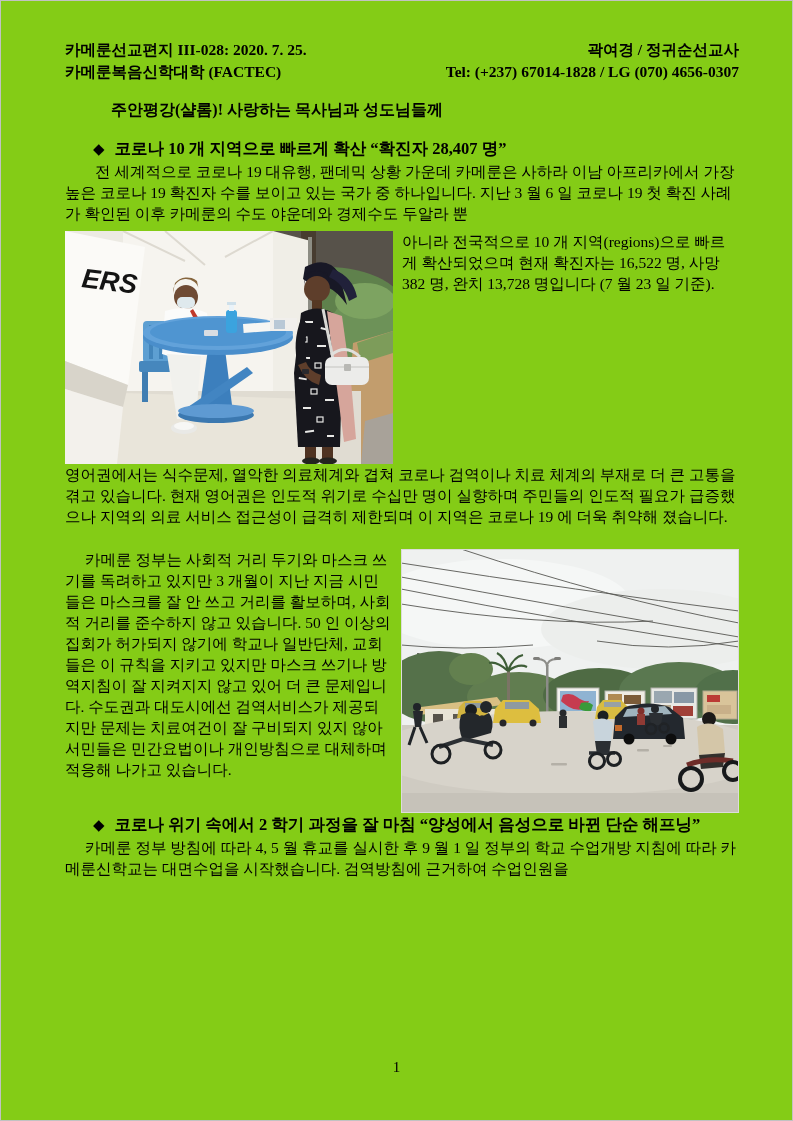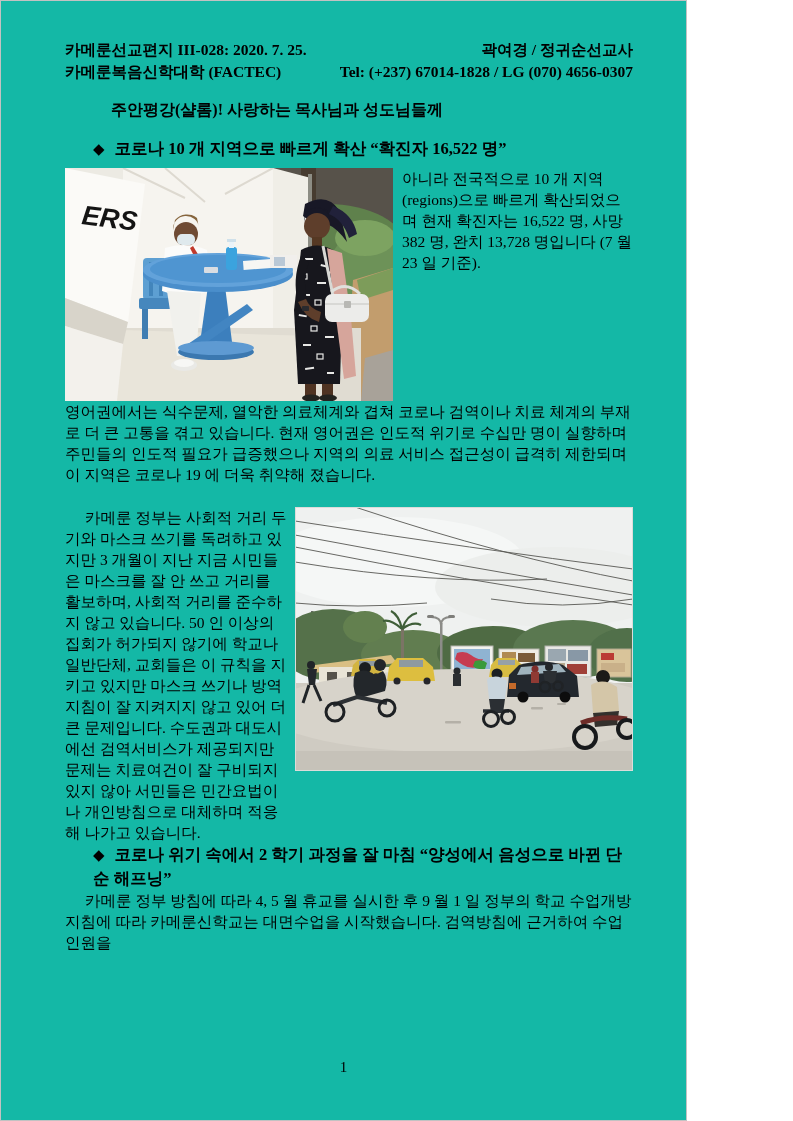--- a/index.html
+++ b/index.html
@@ -1,20 +1,20 @@
 <!DOCTYPE html>
 <html lang="ko"><head>
 <meta charset="utf-8">
 <style>
   html,body { margin:0; padding:0; background:#ffffff; }
   .page {
     position:relative;
-    width:687px; height:1121px;
+    width:793px; height:1121px;
     box-sizing:border-box;
-    background:#14b8a6;
+    background:#84cc16;
     border:1px solid #c2c2c2;
     font-family:"Liberation Serif","DejaVu Serif",serif;
     color:#000;
     padding:38px 53px 0 64px;
     overflow:hidden;
   }
   .hdr { display:flex; justify-content:space-between; font-weight:bold; font-size:15.5px; line-height:22px; }
   .hdr .r { text-align:right; }
   .greet { margin-top:15px; }
   .greet h2 { margin:16px; font-size:16px; line-height:22px; font-weight:bold; padding-left:30px; }
@@ -54,22 +54,23 @@
     <div class="r">
       <div>곽여경 / 정귀순선교사</div>
       <div>Tel: (+237) 67014-1828 / LG (070) 4656-0307</div>
     </div>
   </header>
 
   <section class="greet">
     <h2>주안평강(샬롬)! 사랑하는 목사님과 성도님들께</h2>
   </section>
 
-  <h3 class="sec mt22"><span class="dia">◆</span><span>코로나 10 개 지역으로 빠르게 확산 “확진자 16,522 명”</span></h3>
-
+  <h3 class="sec mt22"><span class="dia">◆</span><span>코로나 10 개 지역으로 빠르게 확산 “확진자 28,407 명”</span></h3>
+
+  <p class="body indent30 mt3">전 세계적으로 코로나 19 대유행, 팬데믹 상황 가운데 카메룬은 사하라 이남 아프리카에서 가장 높은 코로나 19 확진자 수를 보이고 있는 국가 중 하나입니다. 지난 3 월 6 일 코로나 19 첫 확진 사례가 확인된 이후 카메룬의 수도 야운데와 경제수도 두알라 뿐</p>
 
   <div class="row row1">
     <div class="photo">
       <svg viewBox="0 0 328 233" preserveAspectRatio="none">
         <rect width="328" height="233" fill="#eceae3"></rect>
         <g>
           <rect x="198" y="0" width="130" height="60" fill="#57524a"></rect>
           <rect x="236" y="0" width="15" height="42" fill="#473c30"></rect>
           <ellipse cx="262" cy="78" rx="78" ry="42" fill="#5f814c"></ellipse>
           <ellipse cx="312" cy="100" rx="48" ry="40" fill="#6d9258"></ellipse>

